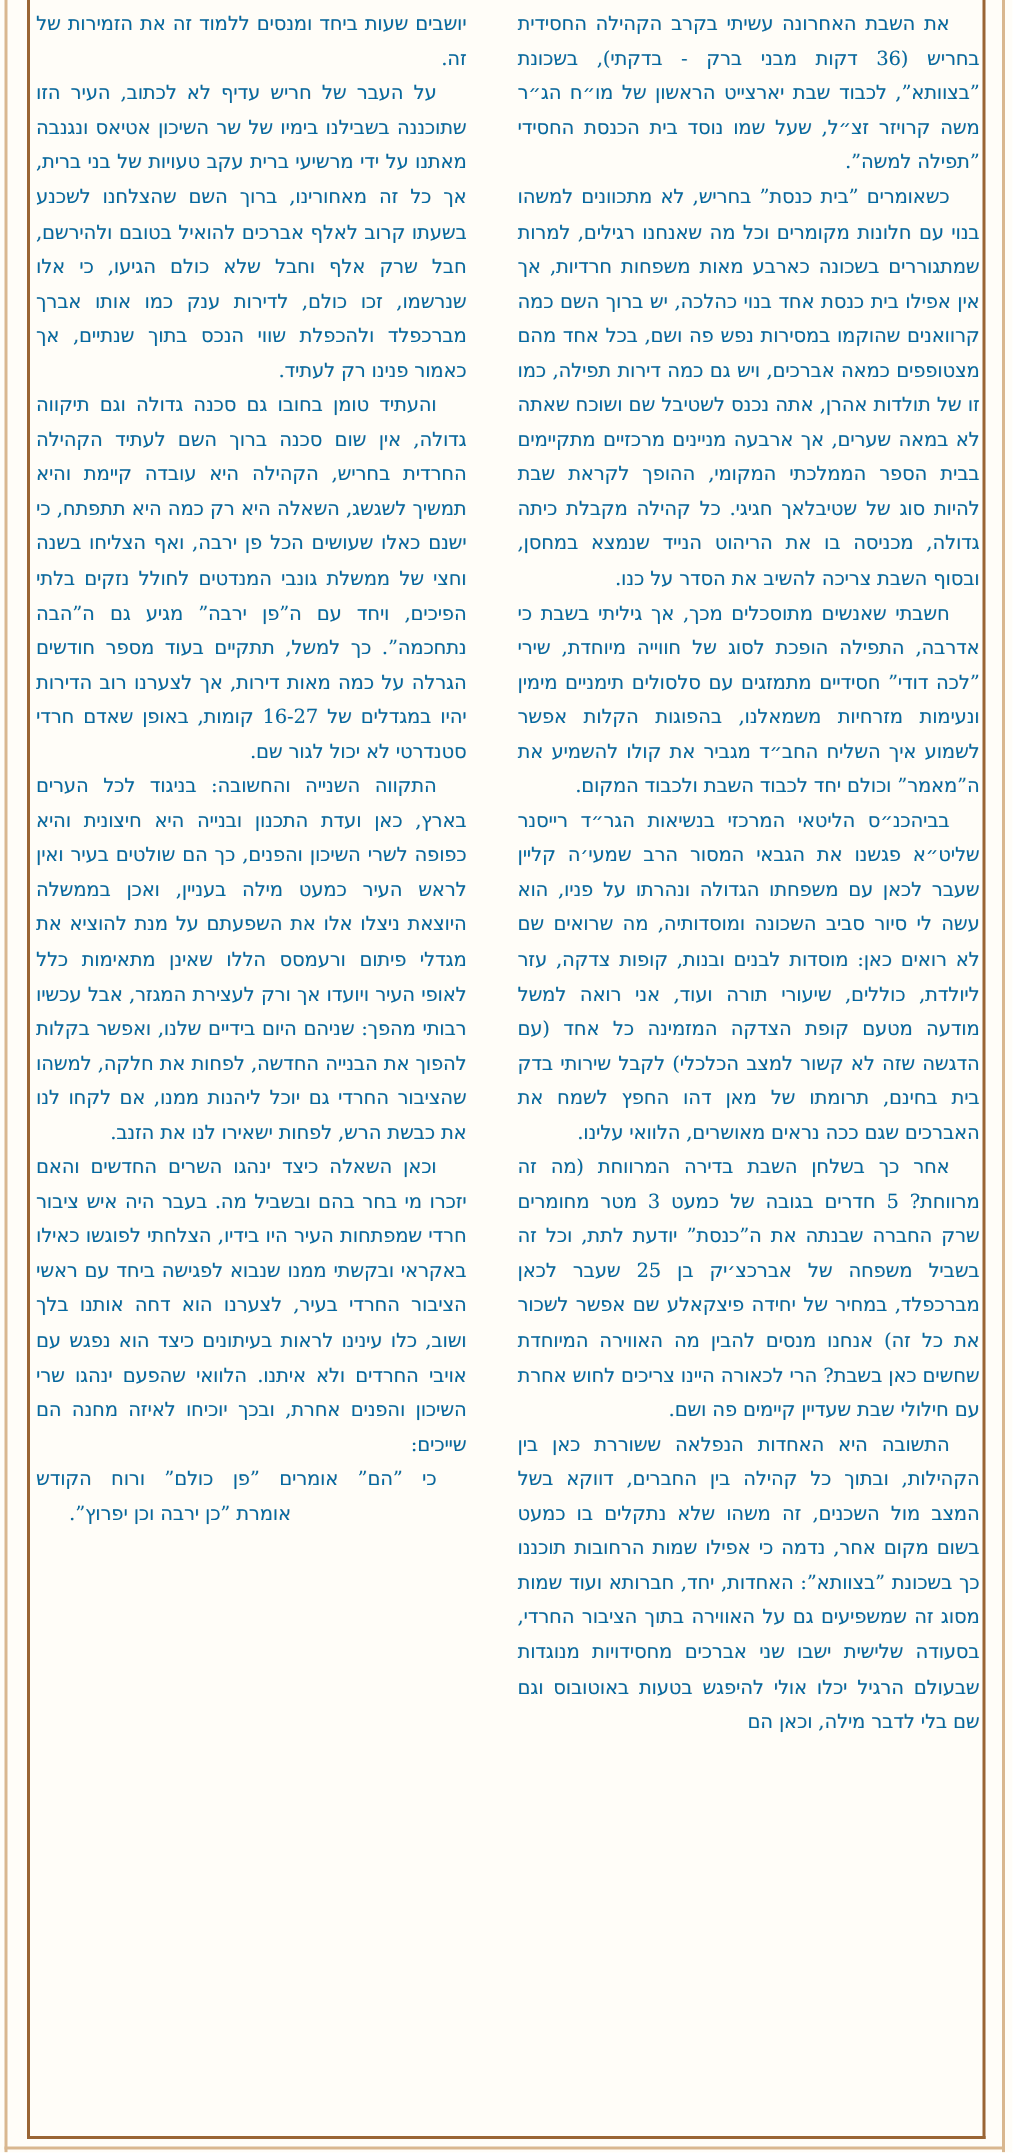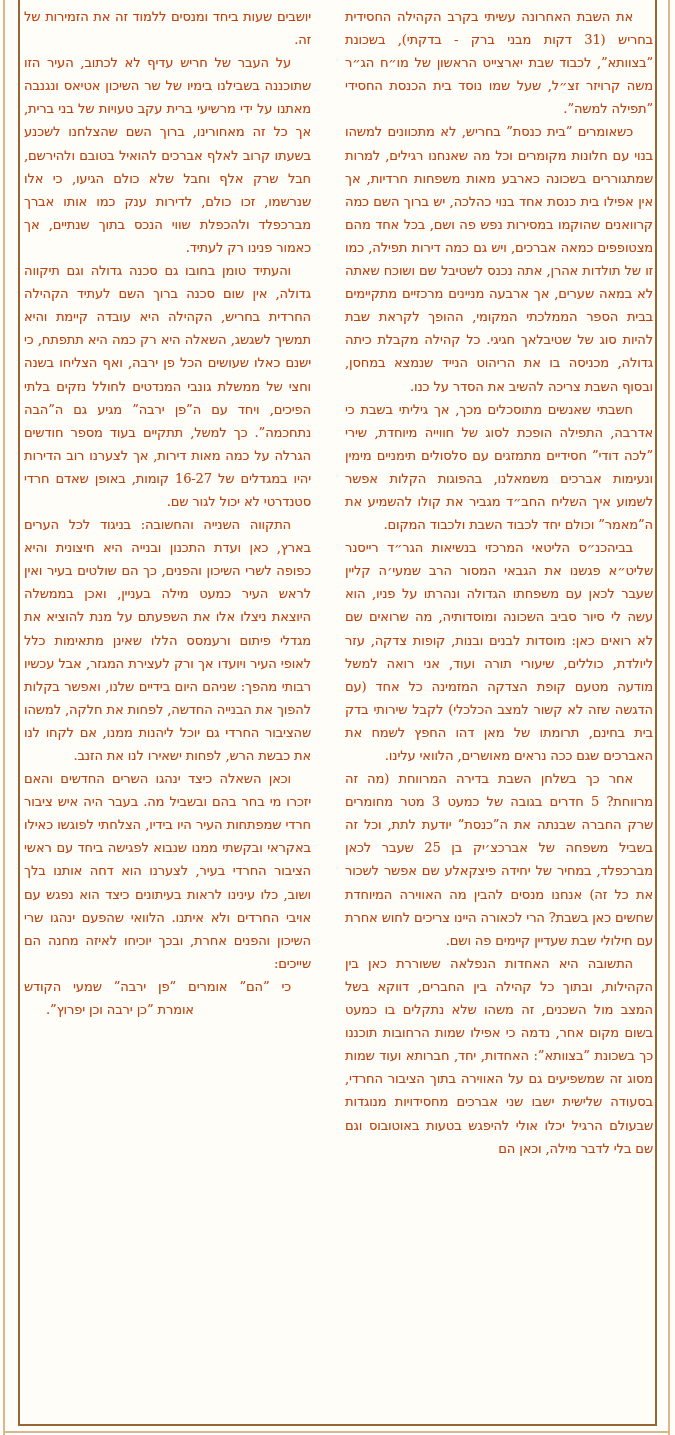--- a/index.html
+++ b/index.html
@@ -25,21 +25,21 @@
     top:5px;left:24px;right:22px;
     direction:rtl;
     display:flex;
     gap:34px;
   }
   .col{height:1412px;overflow:hidden;}
   .col-first{width:308px;}
   .col-second{width:287px;}
   p.para{
     margin:0;
-    color:#c2410c;
+    color:#0369a1;
     font-size:13px;
     line-height:23.1px;
     text-align:justify;
     text-indent:20px;
     letter-spacing:-0.1px;
     text-shadow:0.3px 0 0 rgba(140,80,40,0.25);
   }
   p.para.cont{text-indent:0;}
   p.para.force-justify{text-align-last:justify;}
   p.para.closing-indent{text-indent:0;padding-right:95px;text-align:center;}
@@ -52,32 +52,32 @@
   <div class="vline frame-outer-left" style="background: rgb(217, 183, 143);"></div>
   <div class="vline frame-inner-left" style="background: rgb(154, 101, 52);"></div>
   <div class="vline frame-inner-right" style="background: rgb(154, 101, 52);"></div>
   <div class="vline frame-outer-right" style="background: rgb(217, 183, 143);"></div>
   <div class="hline frame-inner-bottom" style="background: rgb(154, 101, 52);"></div>
   <div class="hline frame-outer-bottom" style="background: rgb(217, 183, 143);"></div>
 
   <div class="content">
     <div class="col col-first">
 
-    <p class="para">את השבת האחרונה עשיתי בקרב הקהילה החסידית בחריש (31 דקות מבני ברק - בדקתי), בשכונת ”בצוותא”, לכבוד שבת יארצייט הראשון של מו״ח הג״ר משה קרויזר זצ״ל, שעל שמו נוסד בית הכנסת החסידי ”תפילה למשה”.</p>
+    <p class="para">את השבת האחרונה עשיתי בקרב הקהילה החסידית בחריש (36 דקות מבני ברק - בדקתי), בשכונת ”בצוותא”, לכבוד שבת יארצייט הראשון של מו״ח הג״ר משה קרויזר זצ״ל, שעל שמו נוסד בית הכנסת החסידי ”תפילה למשה”.</p>
         <p class="para">כשאומרים ”בית כנסת” בחריש, לא מתכוונים למשהו בנוי עם חלונות מקומרים וכל מה שאנחנו רגילים, למרות שמתגוררים בשכונה כארבע מאות משפחות חרדיות, אך אין אפילו בית כנסת אחד בנוי כהלכה, יש ברוך השם כמה קרוואנים שהוקמו במסירות נפש פה ושם, בכל אחד מהם מצטופפים כמאה אברכים, ויש גם כמה דירות תפילה, כמו זו של תולדות אהרן, אתה נכנס לשטיבל שם ושוכח שאתה לא במאה שערים, אך ארבעה מניינים מרכזיים מתקיימים בבית הספר הממלכתי המקומי, ההופך לקראת שבת להיות סוג של שטיבלאך חגיגי. כל קהילה מקבלת כיתה גדולה, מכניסה בו את הריהוט הנייד שנמצא במחסן, ובסוף השבת צריכה להשיב את הסדר על כנו.</p>
-        <p class="para">חשבתי שאנשים מתוסכלים מכך, אך גיליתי בשבת כי אדרבה, התפילה הופכת לסוג של חווייה מיוחדת, שירי ”לכה דודי” חסידיים מתמזגים עם סלסולים תימניים מימין ונעימות אברכים משמאלנו, בהפוגות הקלות אפשר לשמוע איך השליח החב״ד מגביר את קולו להשמיע את ה”מאמר” וכולם יחד לכבוד השבת ולכבוד המקום.</p>
+        <p class="para">חשבתי שאנשים מתוסכלים מכך, אך גיליתי בשבת כי אדרבה, התפילה הופכת לסוג של חווייה מיוחדת, שירי ”לכה דודי” חסידיים מתמזגים עם סלסולים תימניים מימין ונעימות מזרחיות משמאלנו, בהפוגות הקלות אפשר לשמוע איך השליח החב״ד מגביר את קולו להשמיע את ה”מאמר” וכולם יחד לכבוד השבת ולכבוד המקום.</p>
         <p class="para">בביהכנ״ס הליטאי המרכזי בנשיאות הגר״ד רייסנר שליט״א פגשנו את הגבאי המסור הרב שמעי׳ה קליין שעבר לכאן עם משפחתו הגדולה ונהרתו על פניו, הוא עשה לי סיור סביב השכונה ומוסדותיה, מה שרואים שם לא רואים כאן: מוסדות לבנים ובנות, קופות צדקה, עזר ליולדת, כוללים, שיעורי תורה ועוד, אני רואה למשל מודעה מטעם קופת הצדקה המזמינה כל אחד (עם הדגשה שזה לא קשור למצב הכלכלי) לקבל שירותי בדק בית בחינם, תרומתו של מאן דהו החפץ לשמח את האברכים שגם ככה נראים מאושרים, הלוואי עלינו.</p>
         <p class="para">אחר כך בשלחן השבת בדירה המרווחת (מה זה מרווחת? 5 חדרים בגובה של כמעט 3 מטר מחומרים שרק החברה שבנתה את ה”כנסת” יודעת לתת, וכל זה בשביל משפחה של אברכצ׳יק בן 25 שעבר לכאן מברכפלד, במחיר של יחידה פיצקאלע שם אפשר לשכור את כל זה) אנחנו מנסים להבין מה האווירה המיוחדת שחשים כאן בשבת? הרי לכאורה היינו צריכים לחוש אחרת עם חילולי שבת שעדיין קיימים פה ושם.</p>
         <p class="para">התשובה היא האחדות הנפלאה ששוררת כאן בין הקהילות, ובתוך כל קהילה בין החברים, דווקא בשל המצב מול השכנים, זה משהו שלא נתקלים בו כמעט בשום מקום אחר, נדמה כי אפילו שמות הרחובות תוכננו כך בשכונת ”בצוותא”: האחדות, יחד, חברותא ועוד שמות מסוג זה שמשפיעים גם על האווירה בתוך הציבור החרדי, בסעודה שלישית ישבו שני אברכים מחסידויות מנוגדות שבעולם הרגיל יכלו אולי להיפגש בטעות באוטובוס וגם שם בלי לדבר מילה, וכאן הם</p>
       </div>
     <div class="col col-second">
 
     <p class="para cont">יושבים שעות ביחד ומנסים ללמוד זה את הזמירות של זה.</p>
         <p class="para">על העבר של חריש עדיף לא לכתוב, העיר הזו שתוכננה בשבילנו בימיו של שר השיכון אטיאס ונגנבה מאתנו על ידי מרשיעי ברית עקב טעויות של בני ברית, אך כל זה מאחורינו, ברוך השם שהצלחנו לשכנע בשעתו קרוב לאלף אברכים להואיל בטובם ולהירשם, חבל שרק אלף וחבל שלא כולם הגיעו, כי אלו שנרשמו, זכו כולם, לדירות ענק כמו אותו אברך מברכפלד ולהכפלת שווי הנכס בתוך שנתיים, אך כאמור פנינו רק לעתיד.</p>
         <p class="para">והעתיד טומן בחובו גם סכנה גדולה וגם תיקווה גדולה, אין שום סכנה ברוך השם לעתיד הקהילה החרדית בחריש, הקהילה היא עובדה קיימת והיא תמשיך לשגשג, השאלה היא רק כמה היא תתפתח, כי ישנם כאלו שעושים הכל פן ירבה, ואף הצליחו בשנה וחצי של ממשלת גונבי המנדטים לחולל נזקים בלתי הפיכים, ויחד עם ה”פן ירבה” מגיע גם ה”הבה נתחכמה”. כך למשל, תתקיים בעוד מספר חודשים הגרלה על כמה מאות דירות, אך לצערנו רוב הדירות יהיו במגדלים של 16-27 קומות, באופן שאדם חרדי סטנדרטי לא יכול לגור שם.</p>
         <p class="para">התקווה השנייה והחשובה: בניגוד לכל הערים בארץ, כאן ועדת התכנון ובנייה היא חיצונית והיא כפופה לשרי השיכון והפנים, כך הם שולטים בעיר ואין לראש העיר כמעט מילה בעניין, ואכן בממשלה היוצאת ניצלו אלו את השפעתם על מנת להוציא את מגדלי פיתום ורעמסס הללו שאינן מתאימות כלל לאופי העיר ויועדו אך ורק לעצירת המגזר, אבל עכשיו רבותי מהפך: שניהם היום בידיים שלנו, ואפשר בקלות להפוך את הבנייה החדשה, לפחות את חלקה, למשהו שהציבור החרדי גם יוכל ליהנות ממנו, אם לקחו לנו את כבשת הרש, לפחות ישאירו לנו את הזנב.</p>
         <p class="para">וכאן השאלה כיצד ינהגו השרים החדשים והאם יזכרו מי בחר בהם ובשביל מה. בעבר היה איש ציבור חרדי שמפתחות העיר היו בידיו, הצלחתי לפוגשו כאילו באקראי ובקשתי ממנו שנבוא לפגישה ביחד עם ראשי הציבור החרדי בעיר, לצערנו הוא דחה אותנו בלך ושוב, כלו עינינו לראות בעיתונים כיצד הוא נפגש עם אויבי החרדים ולא איתנו. הלוואי שהפעם ינהגו שרי השיכון והפנים אחרת, ובכך יוכיחו לאיזה מחנה הם שייכים:</p>
-        <p class="para force-justify">כי ”הם” אומרים ”פן ירבה” שמעי הקודש</p>
+        <p class="para force-justify">כי ”הם” אומרים ”פן כולם” ורוח הקודש</p>
         <p class="para closing-indent">אומרת ”כן ירבה וכן יפרוץ”.</p>
       </div>
   </div>
 
 </div>
 
 </body></html>

